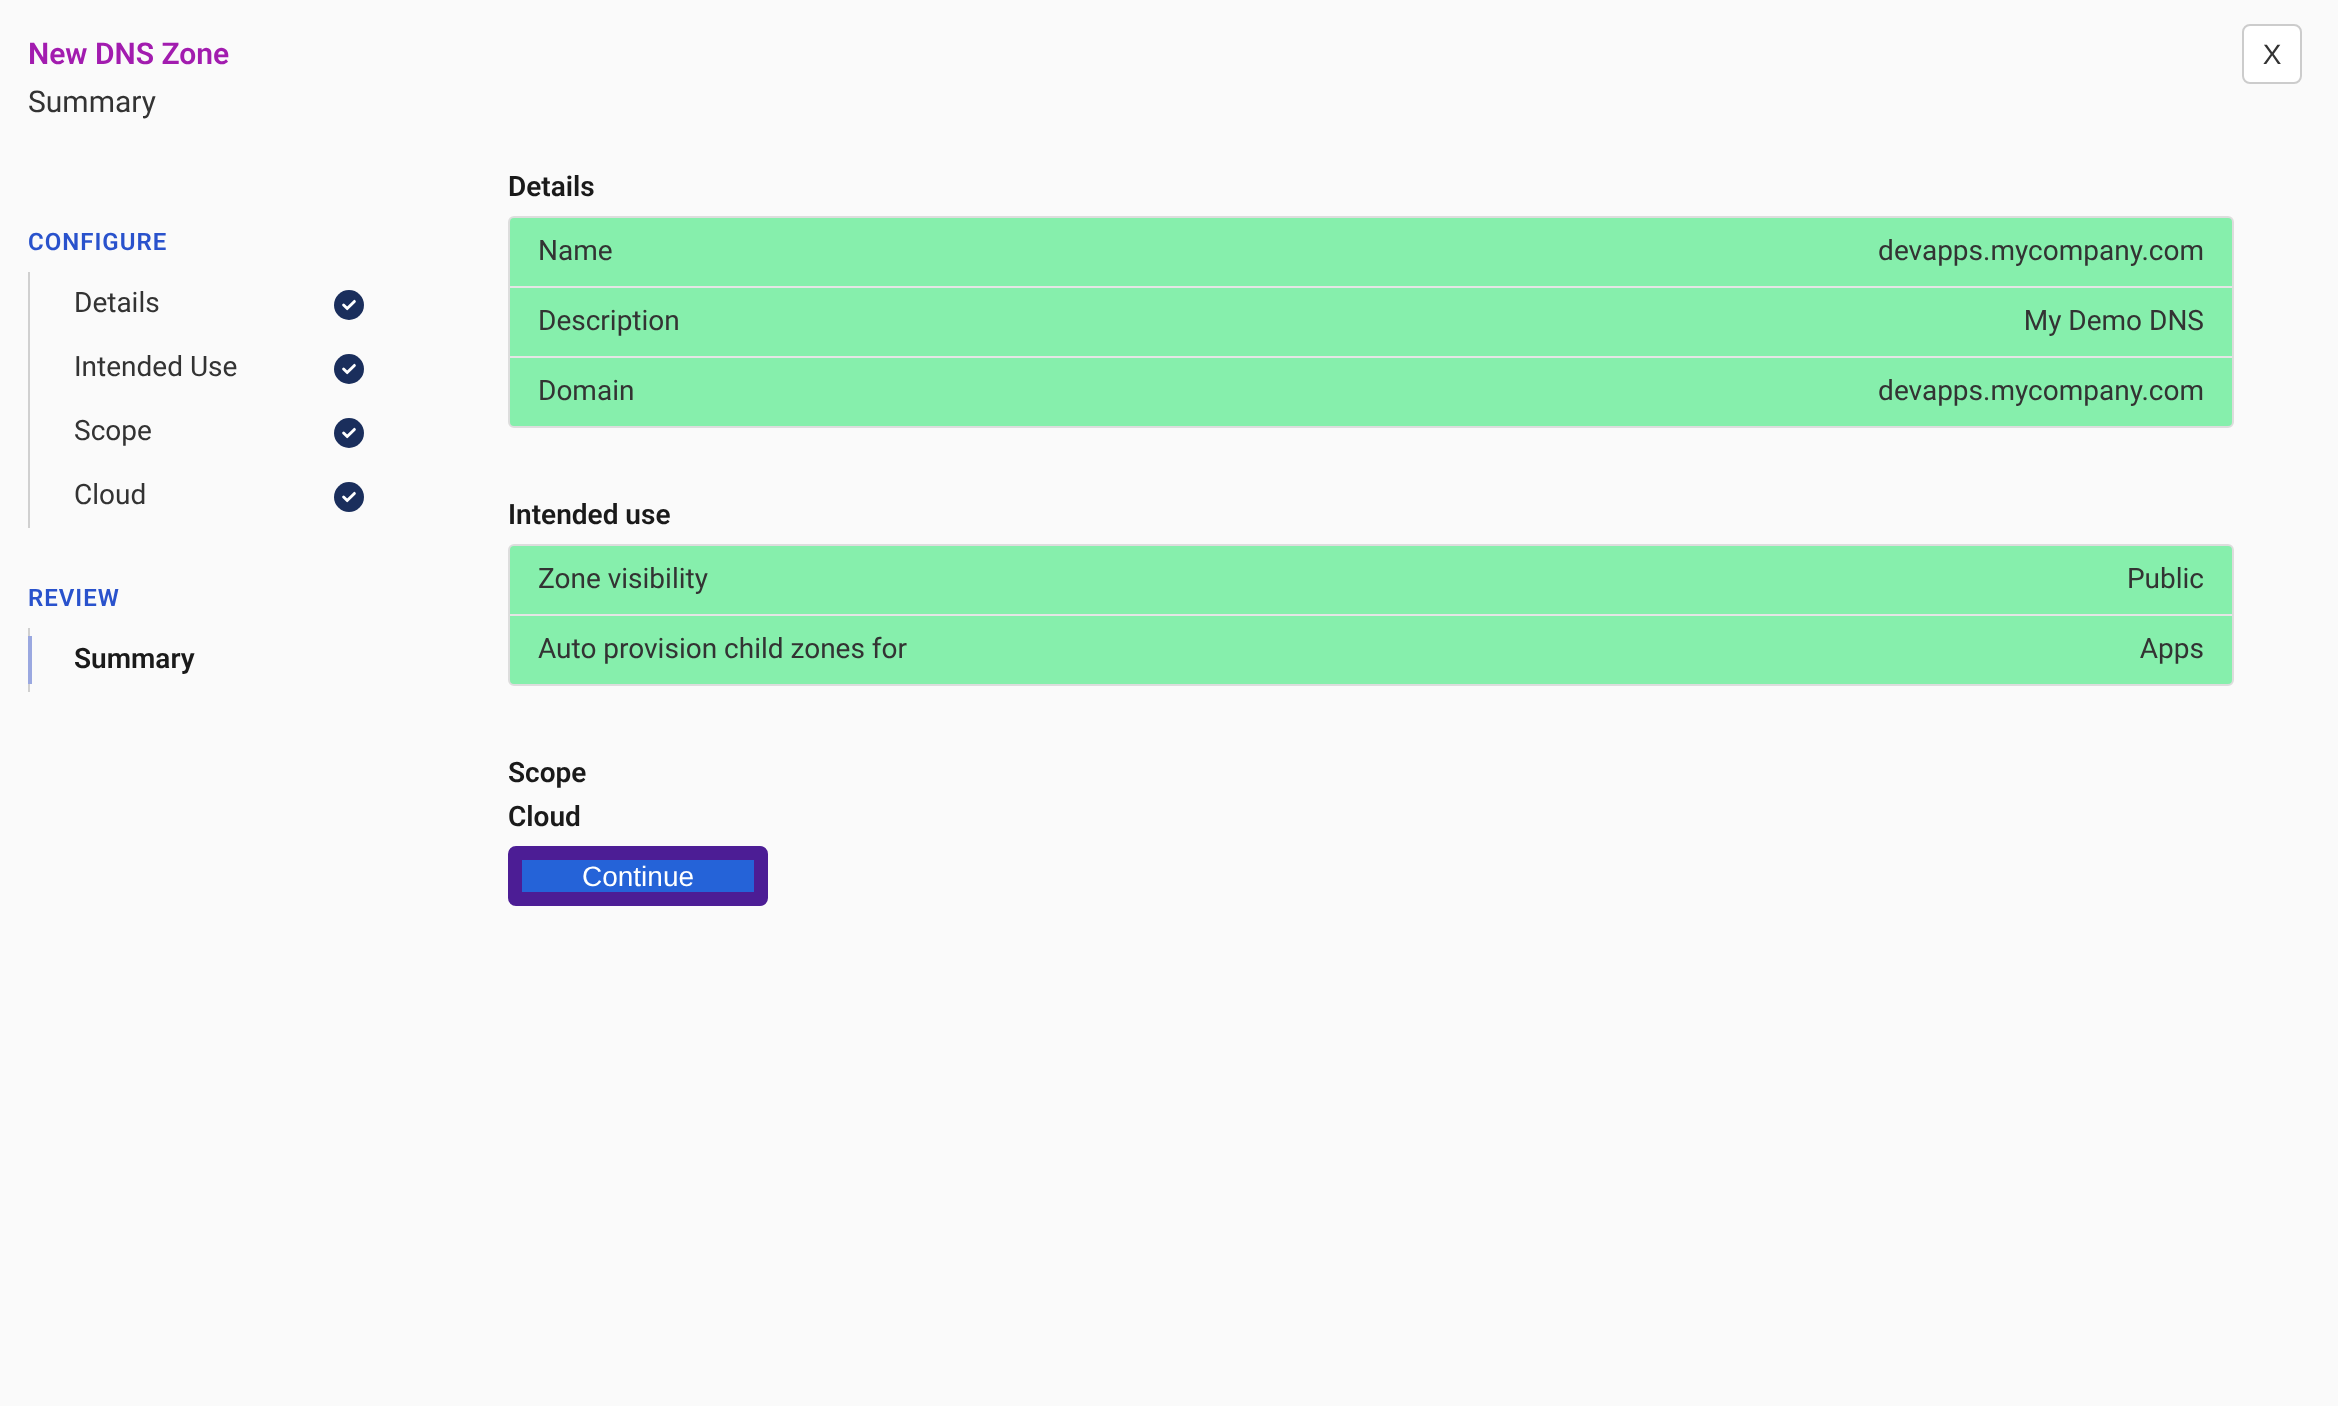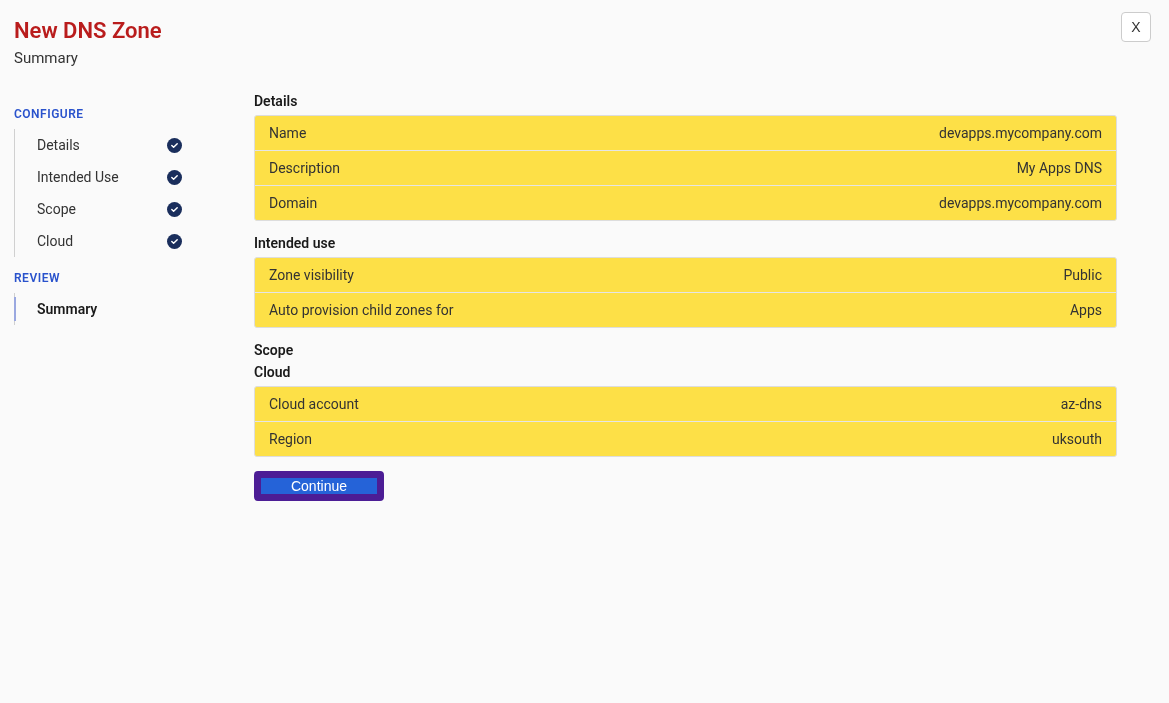--- a/index.html
+++ b/index.html
@@ -12,23 +12,23 @@
       background: #fafafa;
       color: #1a1a1a;
       width: 1169px;
       height: 703px;
       position: relative;
     }
     .header {
       padding: 18px 14px 8px 14px;
     }
     .page-title {
-      font-size: 22px;
-      font-weight: 600;
-      color: #b91c1c;
+      font-size: 15px;
+      font-weight: 600;
+      color: #a21caf;
       margin-bottom: 6px;
     }
     .page-subtitle {
       font-size: 15px;
       color: #333;
       font-weight: 400;
     }
     .close-btn {
       position: absolute;
       top: 12px;
@@ -52,21 +52,21 @@
     .sidebar {
       width: 240px;
       flex-shrink: 0;
     }
     .sidebar-section-label {
       font-size: 12px;
       font-weight: 600;
       letter-spacing: 0.5px;
       color: #2952cc;
       margin-bottom: 8px;
-      margin-top: 14px;
+      margin-top: 28px;
       padding-left: 0;
     }
     .sidebar-section-label:first-child {
     }
     .nav-group {
       border-left: 1px solid #d0d0d0;
       margin-bottom: 10px;
     }
     .nav-item {
       display: flex;
@@ -114,22 +114,22 @@
     }
     .section-heading {
       font-size: 14px;
       font-weight: 600;
       color: #1a1a1a;
       margin-bottom: 6px;
     }
     .summary-table {
       border: 1px solid #ddd;
       border-radius: 3px;
-      margin-bottom: 14px;
-      background: #fde047;
+      margin-bottom: 36px;
+      background: #86efac;
     }
     .summary-row {
       display: flex;
       justify-content: space-between;
       align-items: center;
       padding: 9px 14px;
       font-size: 14px;
       border-bottom: 1px solid #e5e5e5;
     }
     .summary-row:last-child {
@@ -231,21 +231,21 @@
   <main class="main">
 
     <div class="section-heading">Details</div>
     <div class="summary-table">
       <div class="summary-row">
         <span class="summary-key">Name</span>
         <span class="summary-val">devapps.mycompany.com</span>
       </div>
       <div class="summary-row">
         <span class="summary-key">Description</span>
-        <span class="summary-val">My Apps DNS</span>
+        <span class="summary-val">My Demo DNS</span>
       </div>
       <div class="summary-row">
         <span class="summary-key">Domain</span>
         <span class="summary-val">devapps.mycompany.com</span>
       </div>
     </div>
 
     <div class="section-heading">Intended use</div>
     <div class="summary-table">
       <div class="summary-row">
@@ -254,29 +254,19 @@
       </div>
       <div class="summary-row">
         <span class="summary-key">Auto provision child zones for</span>
         <span class="summary-val">Apps</span>
       </div>
     </div>
 
     <div class="section-heading">Scope</div>
 
     <div class="section-heading">Cloud</div>
-    <div class="summary-table">
-      <div class="summary-row">
-        <span class="summary-key">Cloud account</span>
-        <span class="summary-val">az-dns</span>
-      </div>
-      <div class="summary-row">
-        <span class="summary-key">Region</span>
-        <span class="summary-val">uksouth</span>
-      </div>
-    </div>
 
     <div class="footer-actions">
       <button class="btn btn-primary">Continue</button>
     </div>
 
   </main>
 </div>
 
 </body></html>

